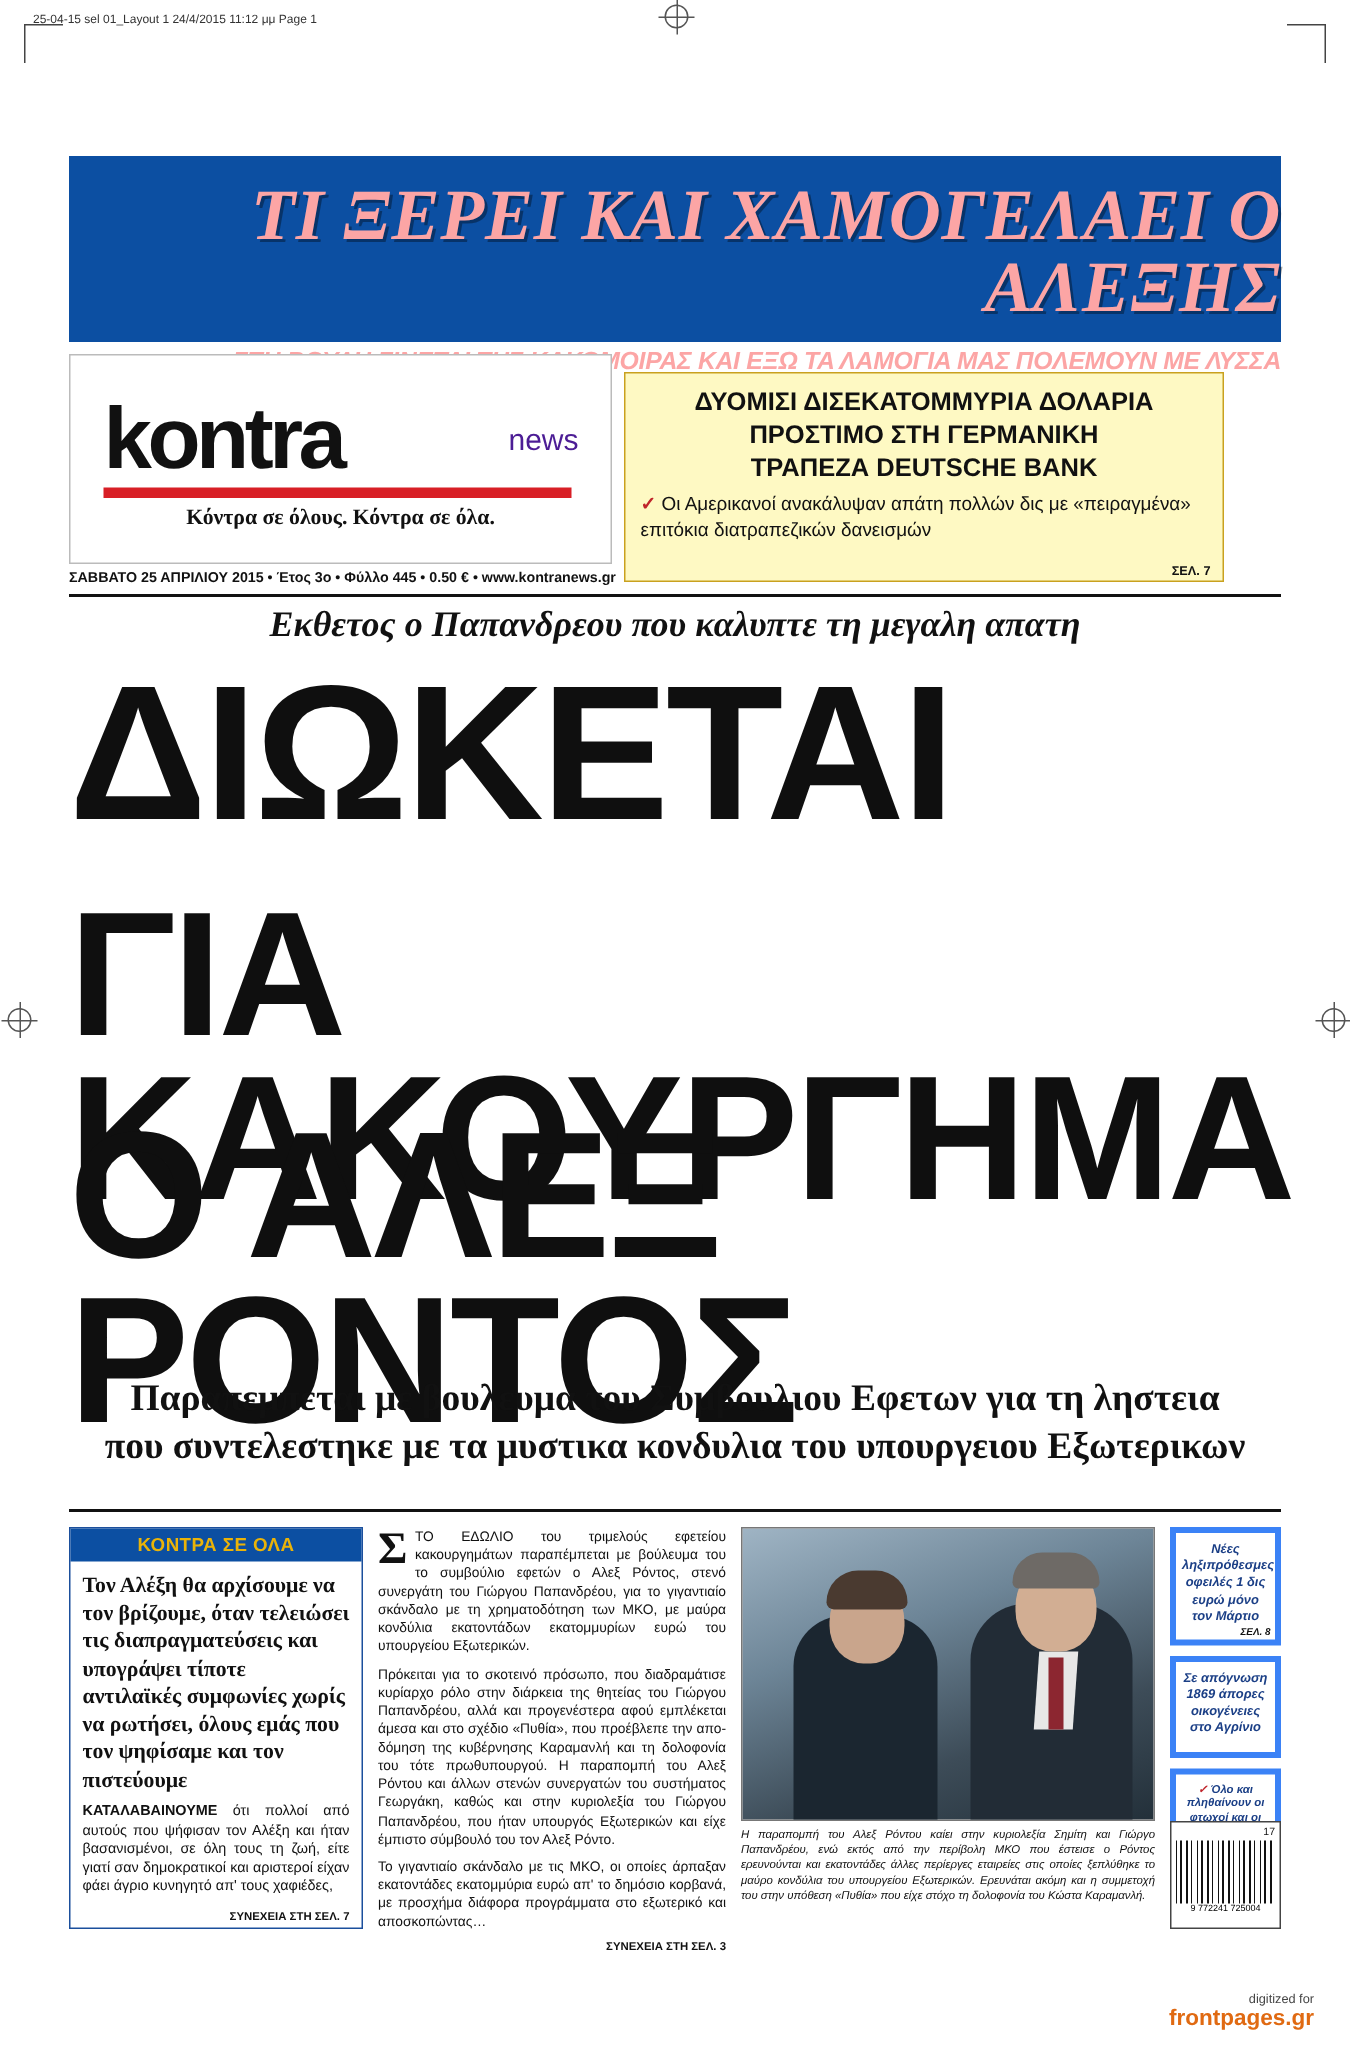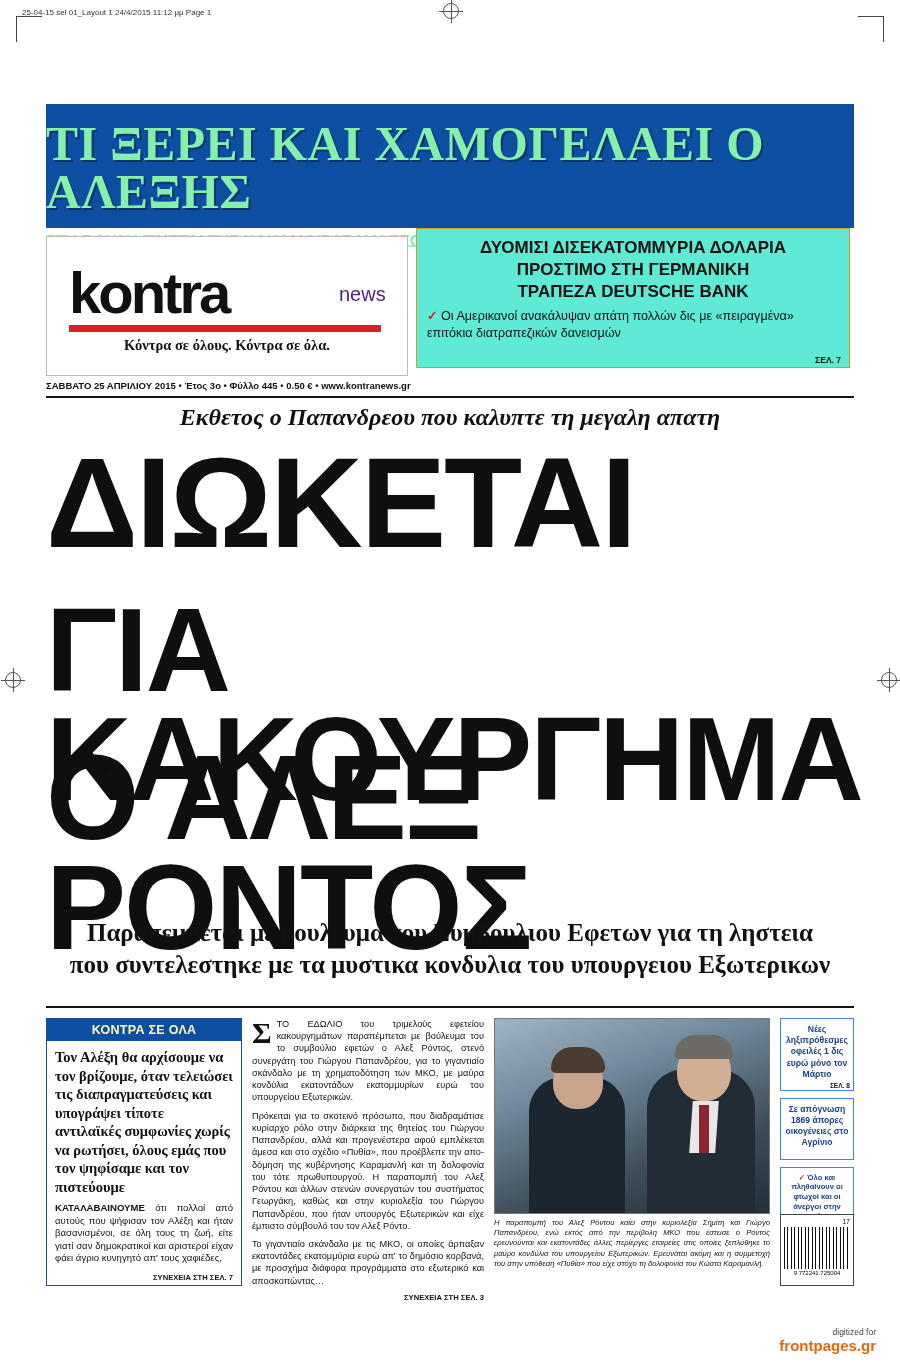--- a/index.html
+++ b/index.html
@@ -24,22 +24,23 @@
   .reg:before{left:50%;top:-5px;width:1px;height:24px;margin-left:-0.5px;}
   .reg:after{top:50%;left:-5px;height:1px;width:24px;margin-top:-0.5px;}
   .corner{position:absolute;width:26px;height:26px;}
   .corner i{position:absolute;background:#444;}
   .corner .v{width:1px;height:26px;}
   .corner .h{height:1px;width:26px;}
 
   
   .banner{
     position:absolute;left:46px;top:104px;width:808px;height:124px;
-    background:#0c4fa2;color:#86efac;text-align:left;
+    background:#0c4fa2;color:#fca5a5;text-align:right;
     box-sizing:border-box;
+    font-style:italic;
   }
   .banner .line1{
     font-family:"Liberation Serif",serif;
     font-weight:bold;font-size:48px;letter-spacing:0.5px;
     line-height:1;padding-top:16px;
     text-shadow:2px 2px 0 rgba(0,0,0,.35);
   }
   .banner .line2{
     font-family:"Liberation Sans",sans-serif;
     font-weight:bold;font-size:16.5px;margin-top:16px;
@@ -63,22 +64,22 @@
   .logobox .redline{
     position:absolute;left:22px;top:88px;width:312px;height:7px;background:#d81f26;
   }
   .logobox .tag{
     position:absolute;left:0;top:100px;width:100%;text-align:center;
     font-family:"Liberation Serif",serif;font-weight:bold;font-size:14.5px;color:#111;
   }
 
   
   .yellow{
-    position:absolute;left:416px;top:228px;width:434px;height:140px;
-    background:#5eead4;border:1px solid #c9a11f;box-sizing:border-box;
+    position:absolute;left:416px;top:248px;width:400px;height:140px;
+    background:#fef9c3;border:1px solid #c9a11f;box-sizing:border-box;
     text-align:center;color:#111;
   }
   .yellow .y1,.yellow .y2,.yellow .y3{
     font-family:"Liberation Sans",sans-serif;font-weight:bold;font-size:17px;
     line-height:1.28;
   }
   .yellow .y1{padding-top:8px;}
   .yellow .sub{
     margin-top:6px;padding:0 10px;text-align:left;
     font-family:"Liberation Sans",sans-serif;font-size:12.6px;line-height:1.35;
@@ -126,21 +127,21 @@
   .rule{position:absolute;left:46px;width:808px;height:2px;background:#111;}
 
   
   .bottom{position:absolute;left:46px;top:1018px;width:808px;height:286px;}
 
   .colA{
     position:absolute;left:0;top:0;width:196px;height:268px;
     border:1px solid #1b4f9c;box-sizing:border-box;background:#fff;
   }
   .colA .head{
-    background:#0c4fa2;color:#fef9c3;text-align:center;
+    background:#0c4fa2;color:#eab308;text-align:center;
     font-family:"Liberation Sans",sans-serif;font-weight:bold;font-size:12.5px;
     padding:4px 0;letter-spacing:.3px;
   }
   .colA .body{
     padding:7px 8px 0 8px;
     font-family:"Liberation Serif",serif;font-weight:bold;font-size:14.5px;
     line-height:1.28;color:#111;
   }
   .colA .italic{
     margin-top:6px;padding:0 8px;
@@ -211,22 +212,22 @@
   }
 
   .caption{
     position:absolute;left:448px;top:200px;width:276px;
     font-family:"Liberation Sans",sans-serif;font-size:7.6px;line-height:1.34;
     color:#111;text-align:justify;font-style:italic;
   }
 
   .colC{position:absolute;left:734px;top:0;width:74px;}
   .promo{
-    border:1px solid #3b82f6;box-sizing:border-box;background:#fff;
-    padding:5px 4px 10px 4px;margin-bottom:7px;position:relative;
+    border:4px solid #3b82f6;box-sizing:border-box;background:#fff;
+    padding:5px 4px 10px 4px;margin-bottom:7px;position:relative;font-style:italic;
   }
   .promo .t{
     font-family:"Liberation Sans",sans-serif;font-weight:bold;font-size:8.6px;
     line-height:1.3;color:#1b3f86;text-align:center;
   }
   .promo .sel{
     position:absolute;right:3px;bottom:1px;font-size:6.6px;font-weight:bold;
     font-family:"Liberation Sans",sans-serif;color:#111;
   }
   .promo .chk{color:#c0252b;font-weight:bold;}

